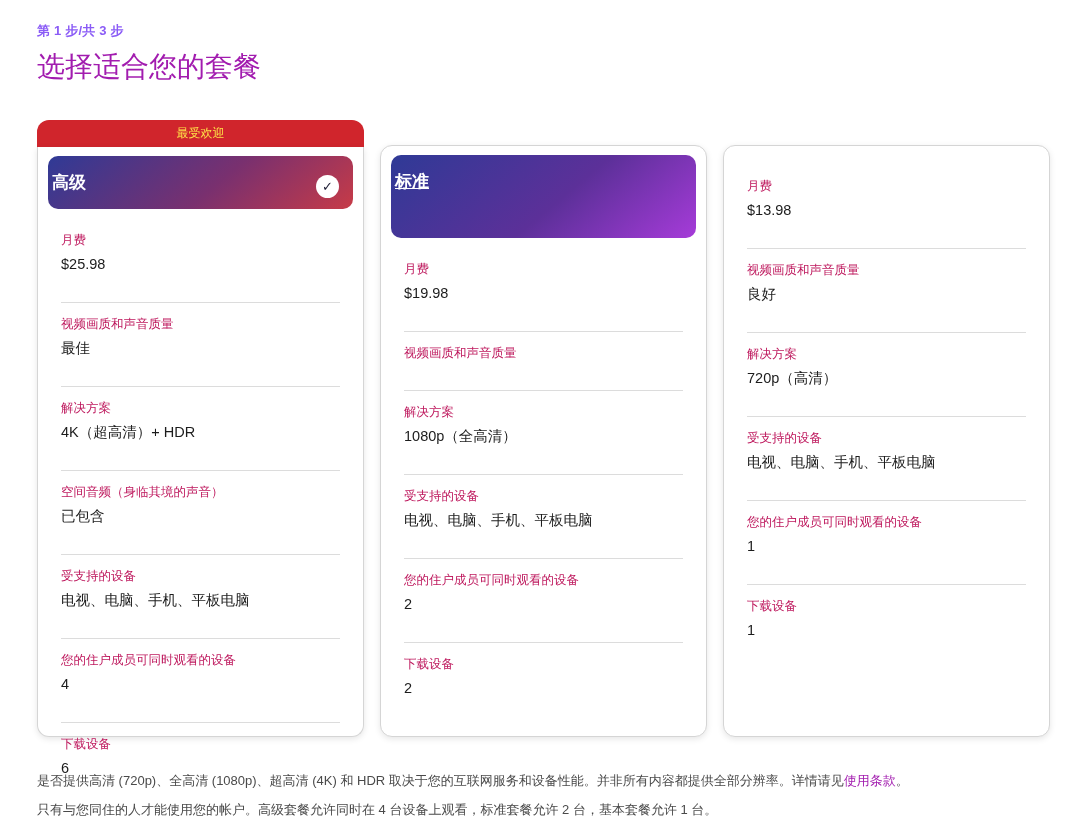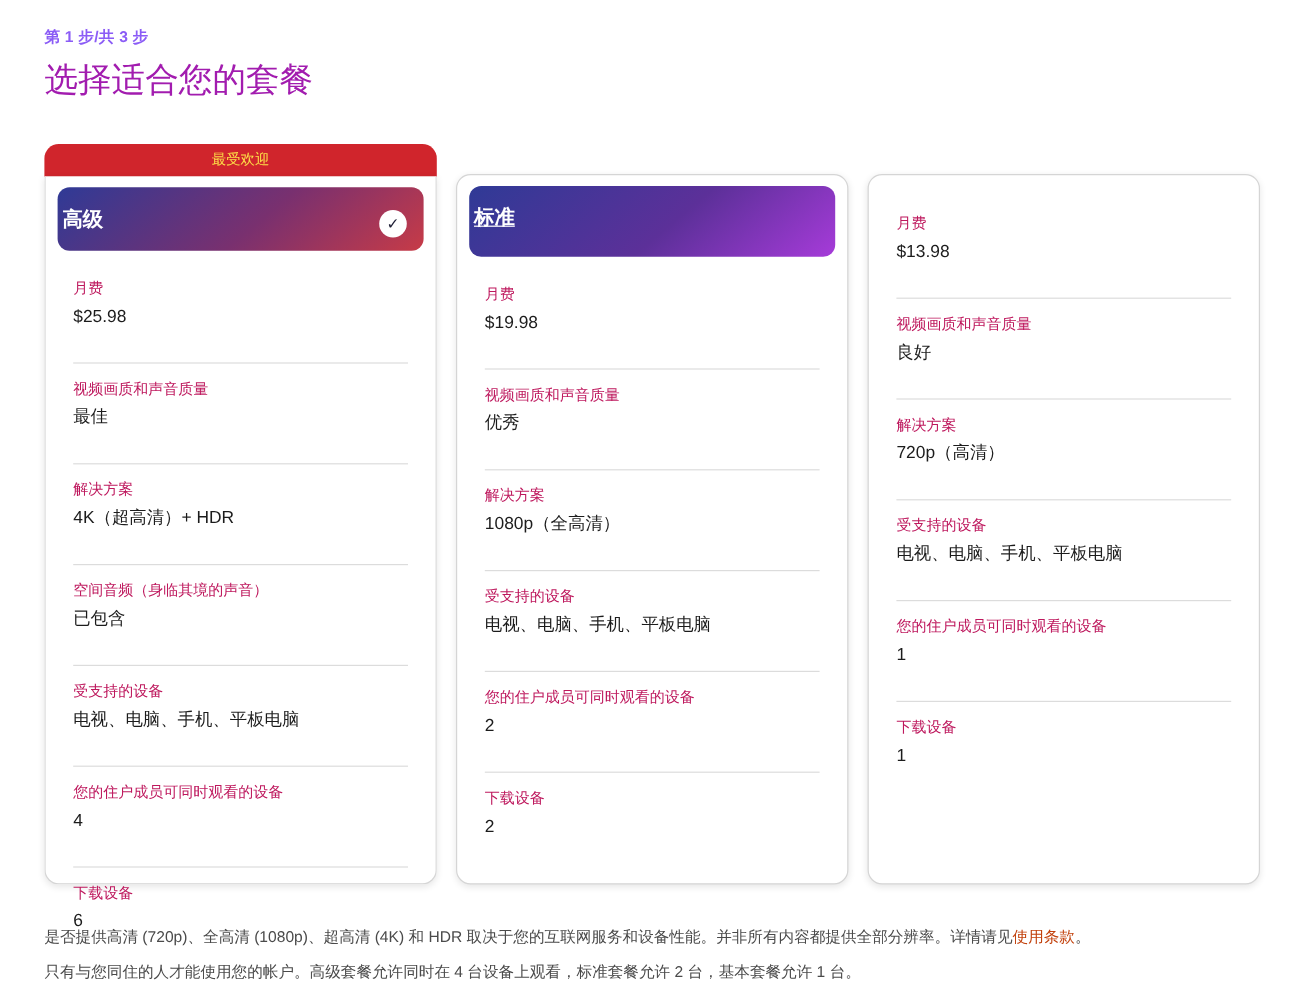--- a/index.html
+++ b/index.html
@@ -59,21 +59,21 @@
   }
 
   .rows { margin-top: 10px; }
   .row { padding: 13px 13px 12px 13px; }
   .row + .row { border-top: 1px solid #dcdcdc; margin: 16px 13px; padding: 13px 0 12px 0; }
   .row-label { font-size: 12.5px; color: #be185d; line-height: 17px; }
   .row-value { font-size: 14.5px; color: #1c1c1c; font-weight: 400; margin-top: 5px; line-height: 20px; }
 
   .footnotes { margin-top: 30px; padding-right: 10px; }
   .footnotes p { font-size: 13px; color: #4a4a4a; line-height: 2.2; }
-  .terms-link { color: #c2410c; text-decoration: none; cursor: pointer; font-family: Liberation Serif, serif; }
+  .terms-link { color: #a21caf; text-decoration: none; cursor: pointer; font-family: Liberation Serif, serif; }
 </style>
 </head>
 <body>
 
 <div class="page">
 
   <div class="step">第 1 步/共 3 步</div>
   <h1 class="title">选择适合您的套餐</h1>
 
   <div class="cards">
@@ -123,21 +123,20 @@
         <div class="card-header" style="background: linear-gradient(140deg, rgb(47, 58, 150) 0%, rgb(92, 48, 153) 55%, rgb(166, 59, 217) 100%); text-decoration: underline;">
           <div class="plan-name">标准</div>
         </div>
         <div class="rows">
           <div class="row">
             <div class="row-label">月费</div>
             <div class="row-value">$19.98</div>
           </div>
           <div class="row">
             <div class="row-label">视频画质和声音质量</div>
-            <div class="row-value">优秀</div>
           </div>
           <div class="row">
             <div class="row-label">解决方案</div>
             <div class="row-value">1080p（全高清）</div>
           </div>
           <div class="row">
             <div class="row-label">受支持的设备</div>
             <div class="row-value">电视、电脑、手机、平板电脑</div>
           </div>
           <div class="row">

